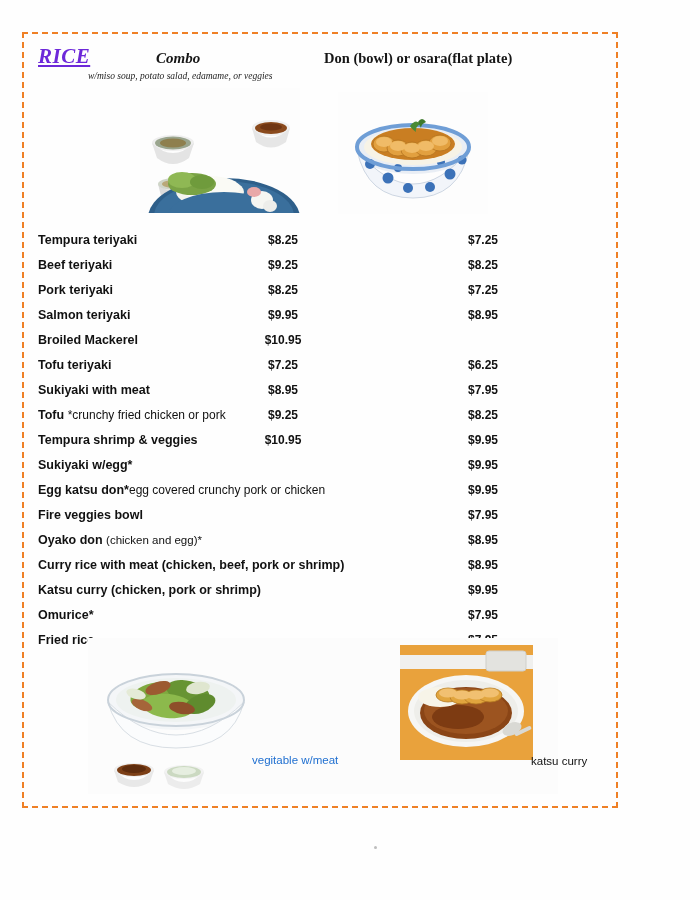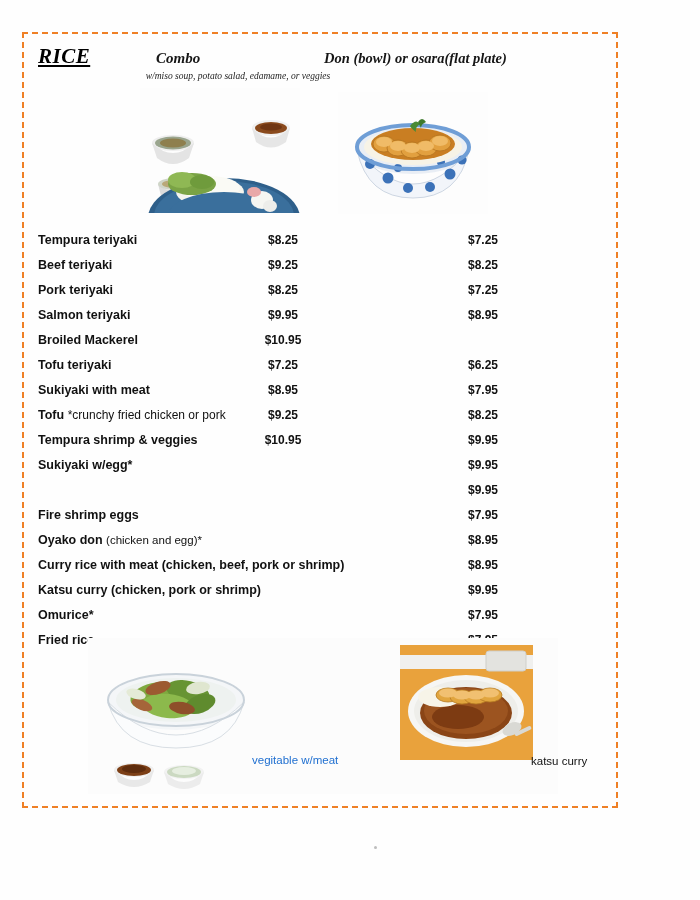--- a/index.html
+++ b/index.html
@@ -25,47 +25,46 @@
   }
   
   #hdr-rice {
     position: absolute;
     left: 38px; top: 44px;
     font-size: 21px;
     font-style: italic;
     font-weight: bold;
     font-family: "Liberation Serif", serif;
     text-decoration: underline;
-    color: #000000;
+    color: #6d28d9;
     letter-spacing: .5px;
   }
   #hdr-combo {
     position: absolute;
     left: 156px; top: 50px;
     font-size: 15px;
     font-style: italic;
     font-weight: bold;
     font-family: "Liberation Serif", serif;
     color: #161616;
   }
   #hdr-combo-sub {
     position: absolute;
     left: 88px; top: 71px;
     width: 300px;
-    text-align: center;
+    text-align: left;
     font-size: 9.5px;
     font-style: italic;
     font-family: "Liberation Serif", serif;
     color: #222;
   }
   #hdr-don {
     position: absolute;
     left: 324px; top: 50px;
     font-size: 14.5px;
-    font-style: italic;
     font-weight: bold;
     font-family: "Liberation Serif", serif;
     color: #161616;
   }
 
   
   .photo {
     position: absolute;
     overflow: hidden;
   }
@@ -340,26 +339,27 @@
       <span class="p2">$9.95</span>
     </div>
 
     <div class="row">
       <span class="name"><span>Sukiyaki w/egg*</span></span>
       <span class="p1"></span>
       <span class="p2">$9.95</span>
     </div>
 
     <div class="row">
+      <span class="name"><span>Egg katsu don*</span><span class="note">egg covered crunchy pork or chicken</span></span>
       <span class="p1"></span>
       <span class="p2">$9.95</span>
     </div>
 
     <div class="row">
-      <span class="name"><span>Fire shrimp eggs</span></span>
+      <span class="name"><span>Fire veggies bowl</span></span>
       <span class="p1"></span>
       <span class="p2">$7.95</span>
     </div>
 
     <div class="row">
       <span class="name"><span>Oyako don </span><span class="paren">(chicken and egg)*</span></span>
       <span class="p1"></span>
       <span class="p2">$8.95</span>
     </div>
 

